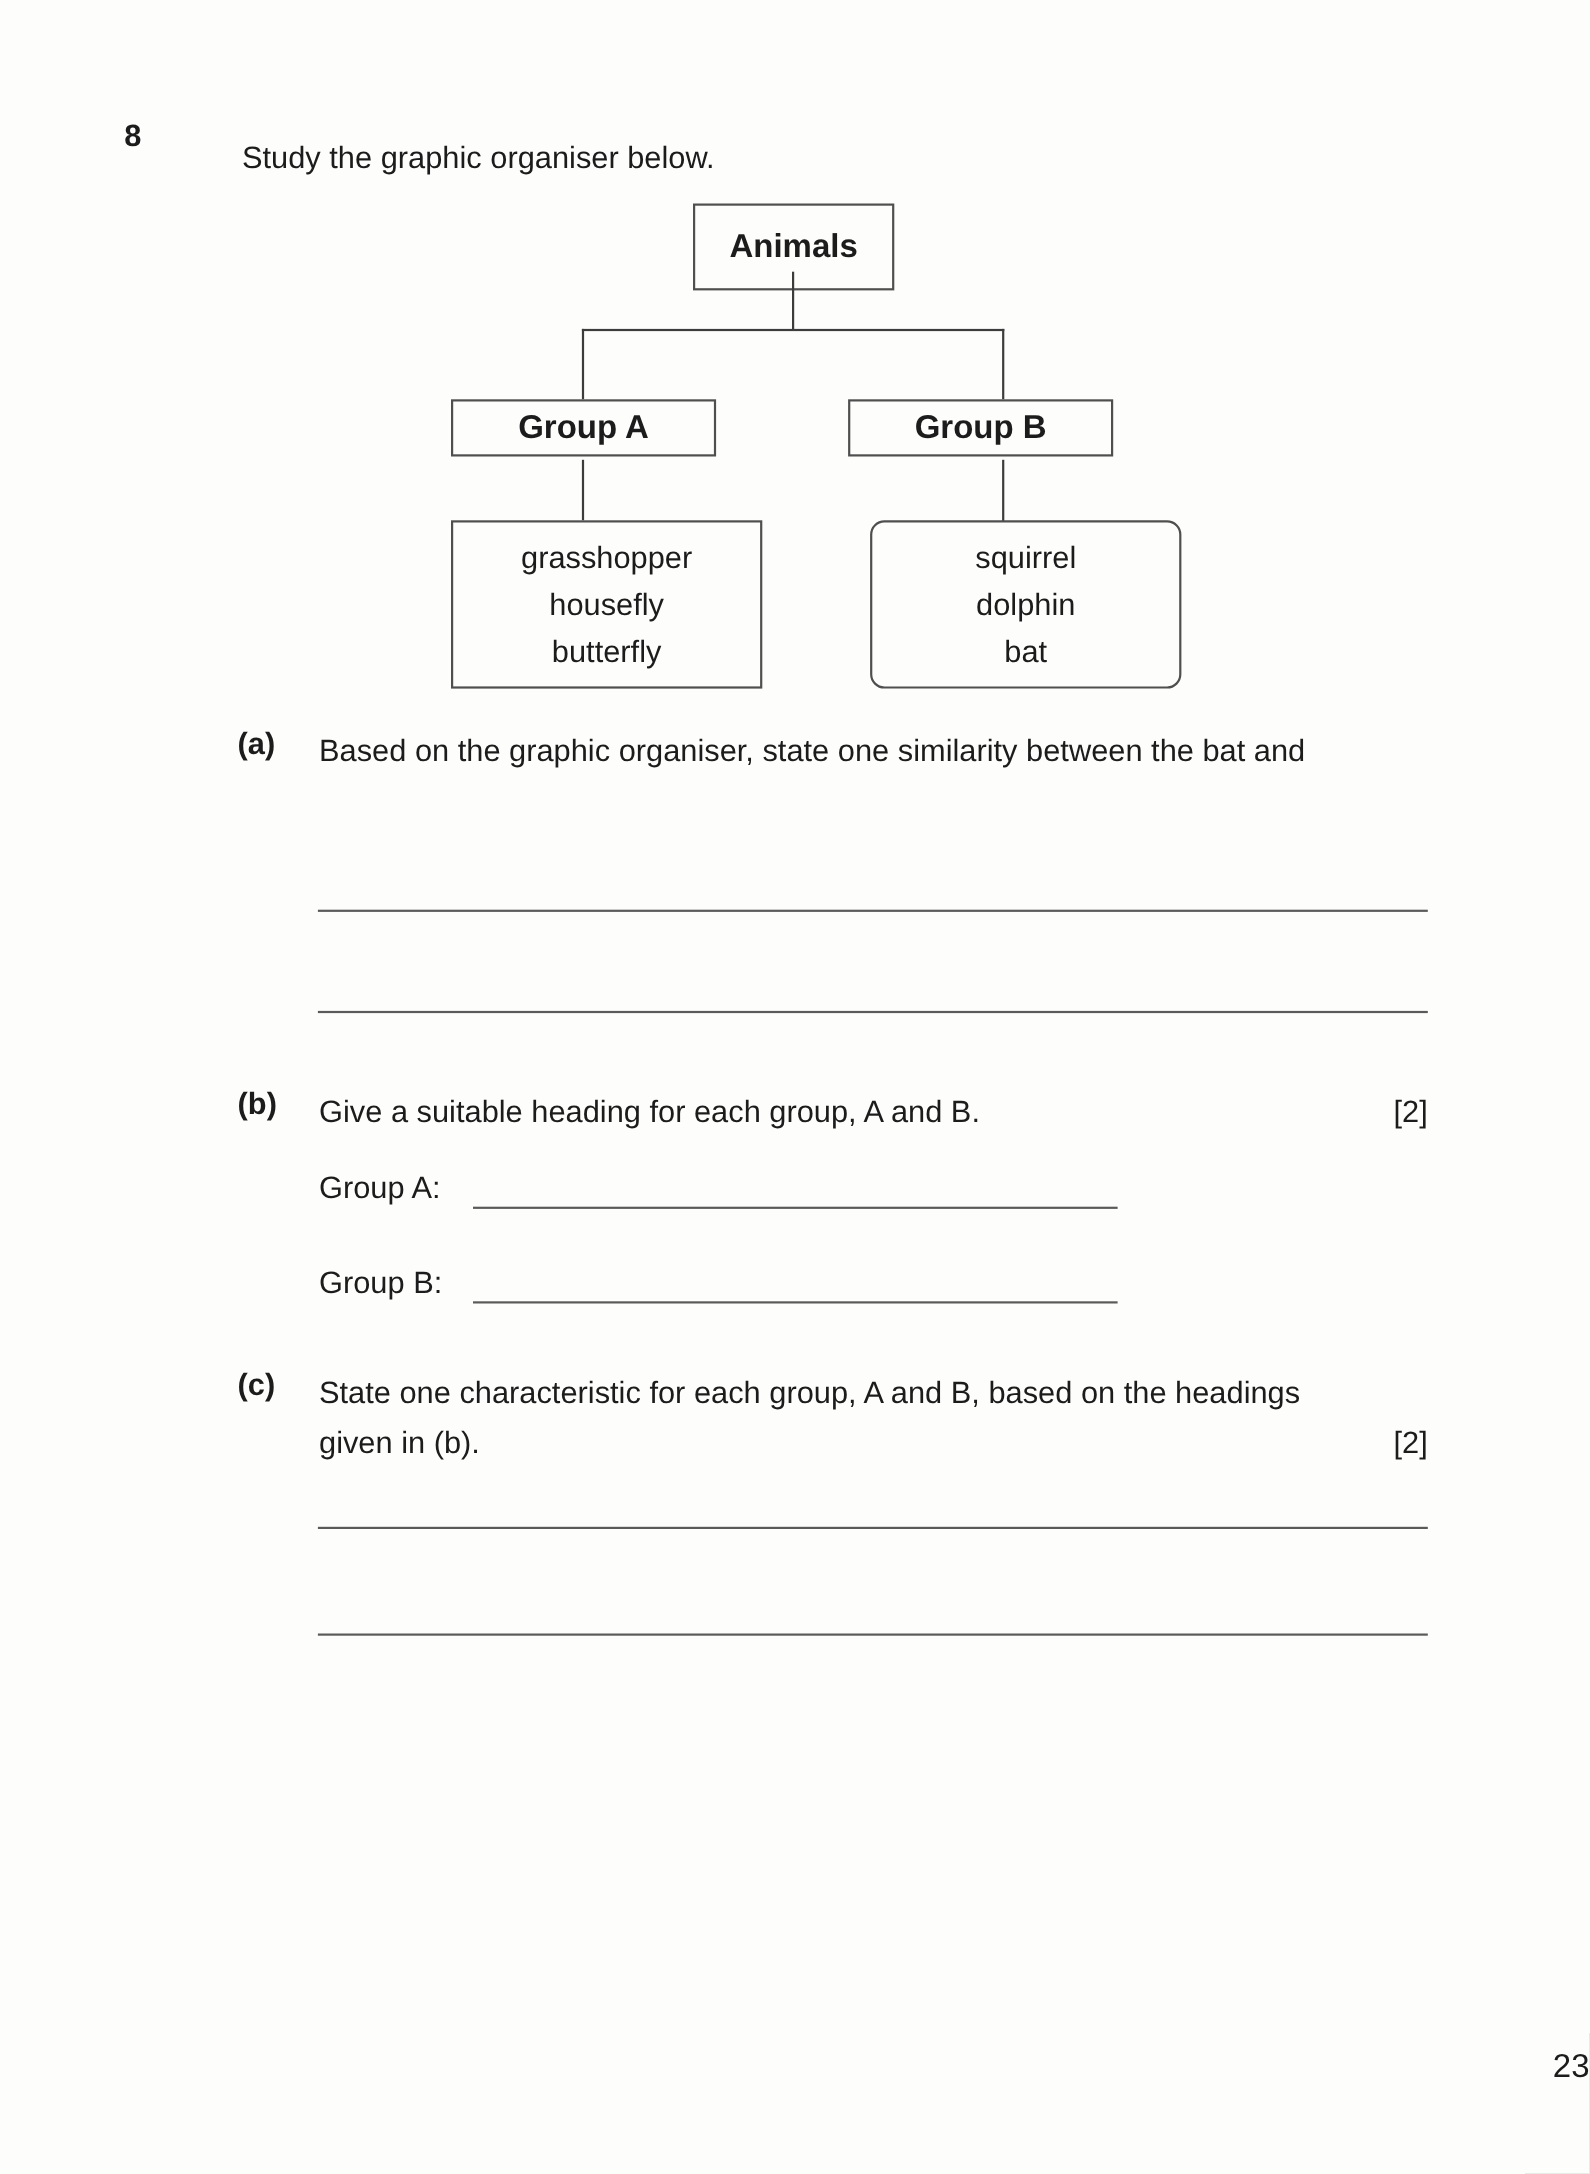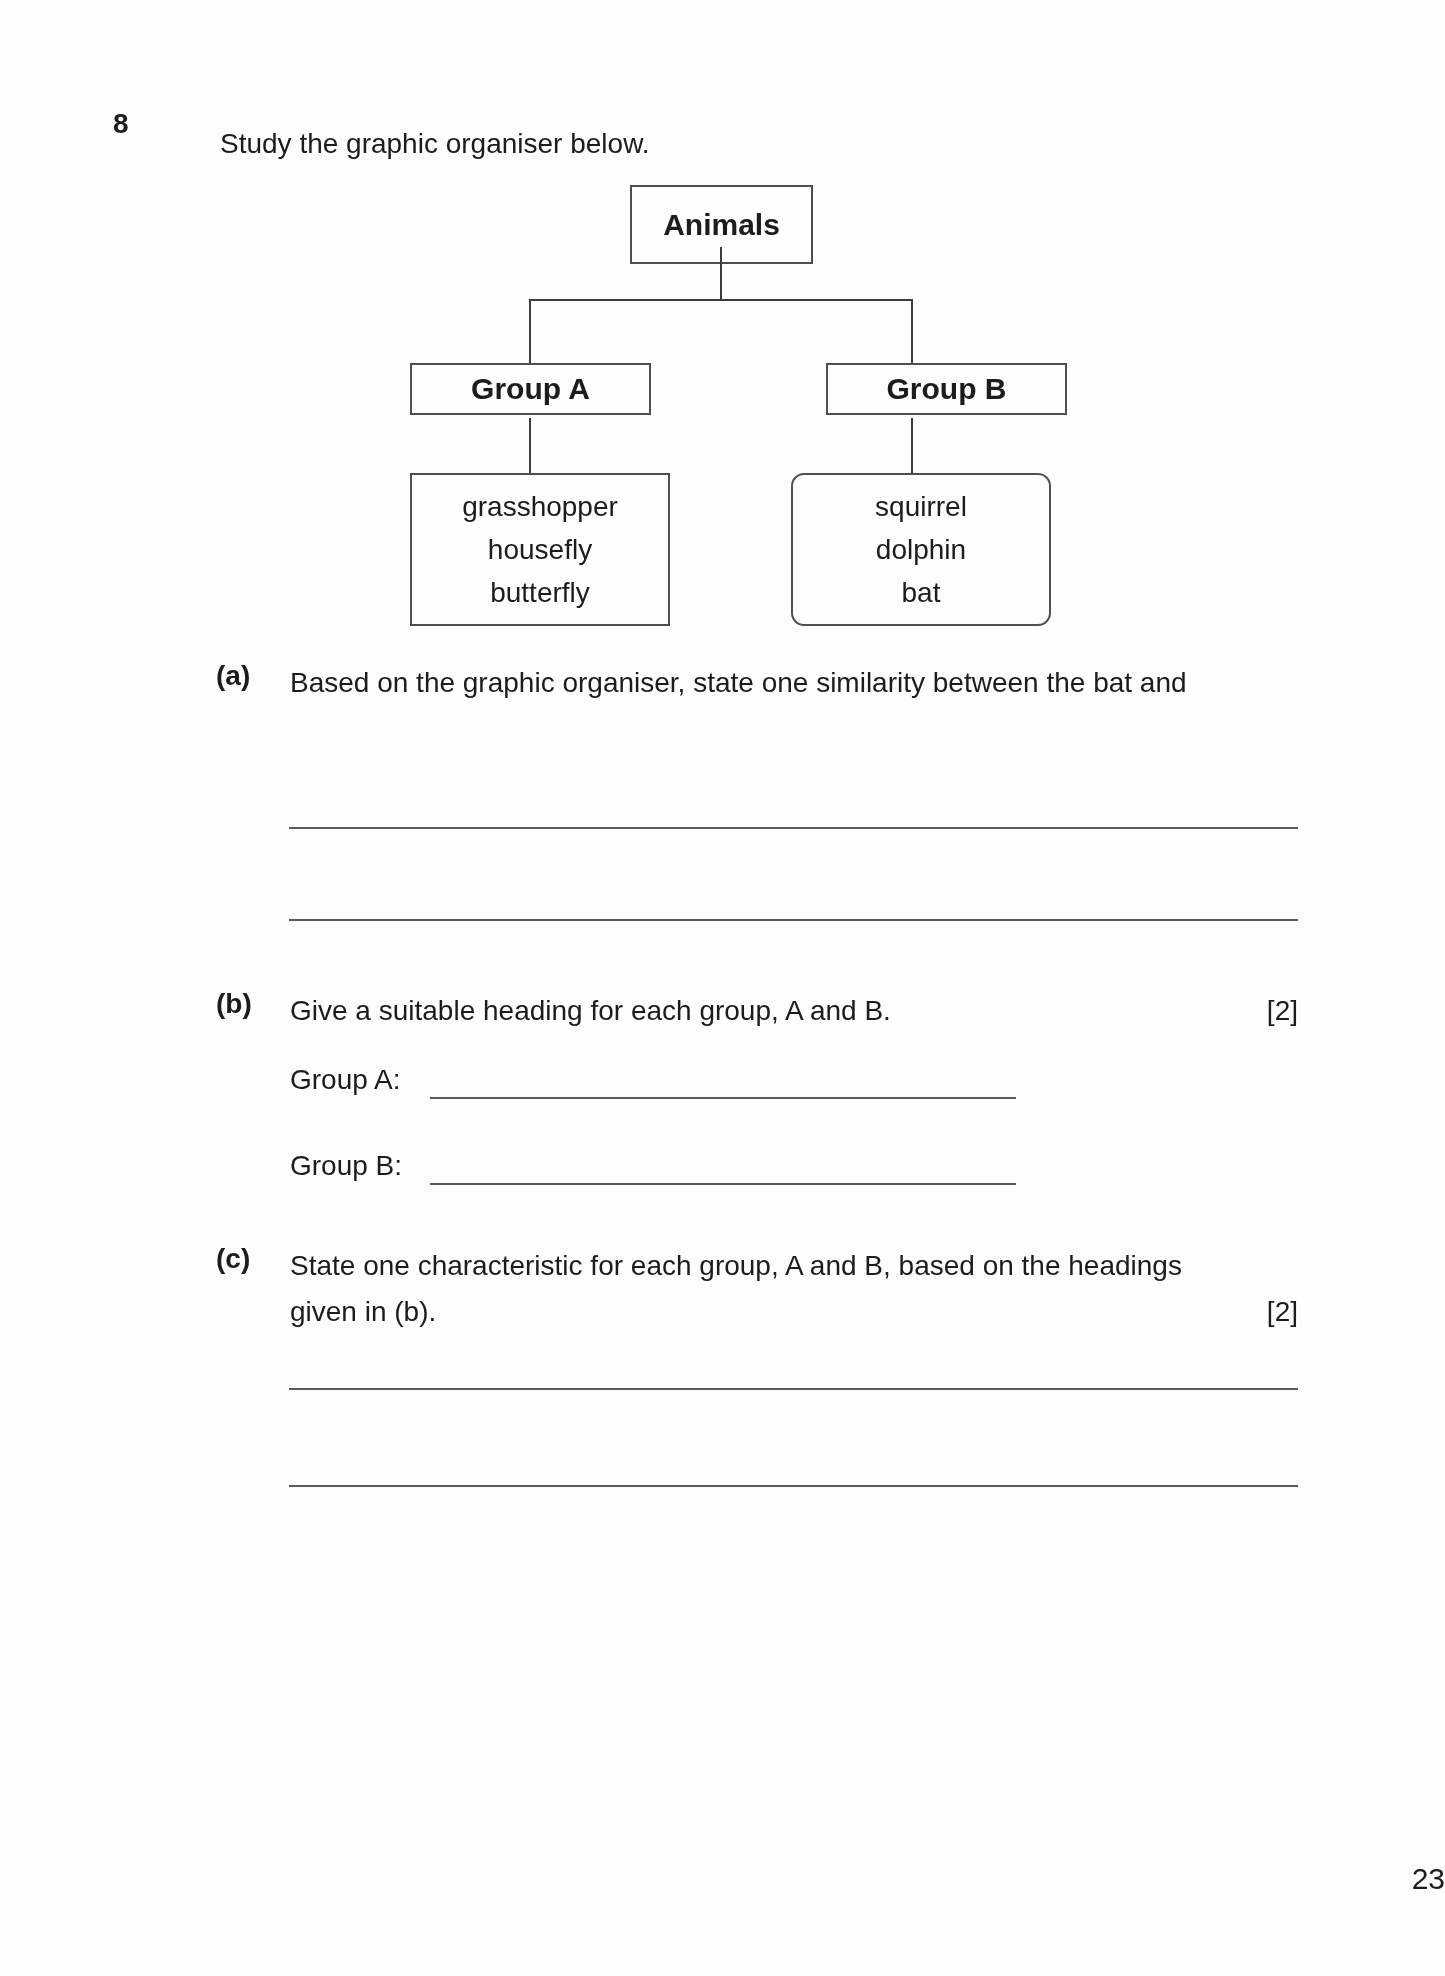--- a/index.html
+++ b/index.html
@@ -27,22 +27,22 @@
     background: #fdfdfb;
     display: flex;
     align-items: center;
     justify-content: center;
     box-sizing: border-box;
     text-align: center;
   }
   .node-root  { left: 630px; top: 185px; width: 183px; height: 79px; font-weight: bold; font-size: 30px; }
   .node-group { width: 241px; height: 52px; font-weight: bold; font-size: 30px; }
   .node-group-a { left: 410px; top: 363px; }
-  .node-group-b { left: 826px; top: 363px; }
-  .node-items { width: 260px; height: 153px; flex-direction: column; line-height: 43px; }
+  .node-group-b { left: 771px; top: 363px; }
+  .node-items { width: 283px; height: 153px; flex-direction: column; line-height: 43px; }
   .node-items-a { left: 410px; top: 473px; }
   .node-items-b { left: 791px; top: 473px; border-radius: 13px; }
 
   
   .cline { background: #3c3c3c; }
   .v-root    { left: 720px; top: 247px; width: 2px; height: 53px; }
   .h-branch  { left: 529px; top: 299px; width: 384px; height: 2px; }
   .v-left-up   { left: 529px; top: 299px; width: 2px; height: 65px; }
   .v-right-up  { left: 911px; top: 299px; width: 2px; height: 65px; }
   .v-left-dn   { left: 529px; top: 418px; width: 2px; height: 56px; }

